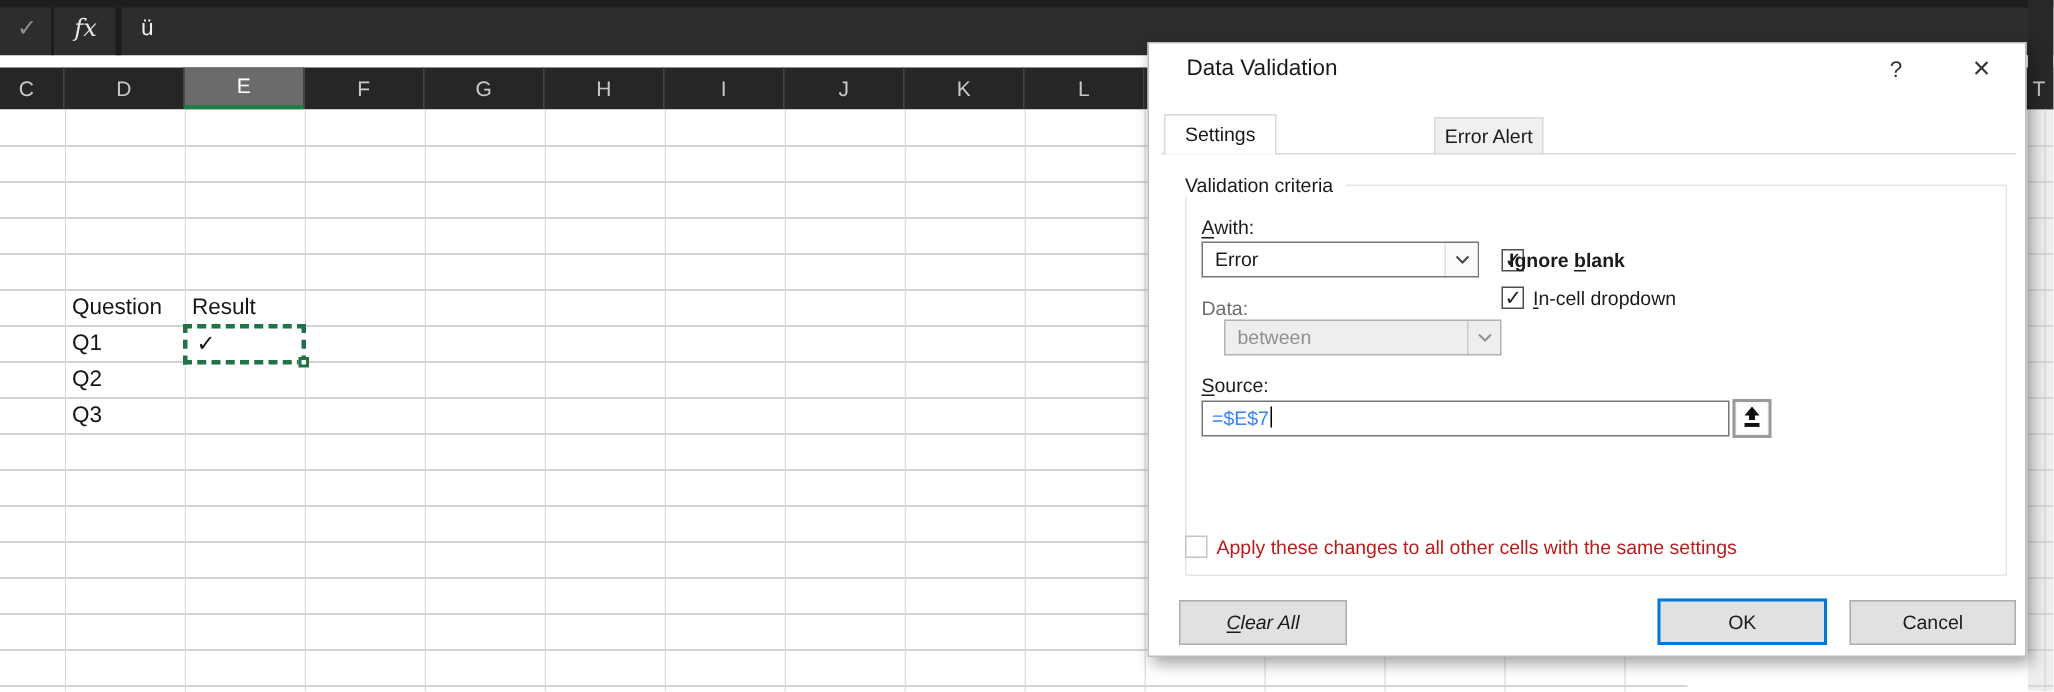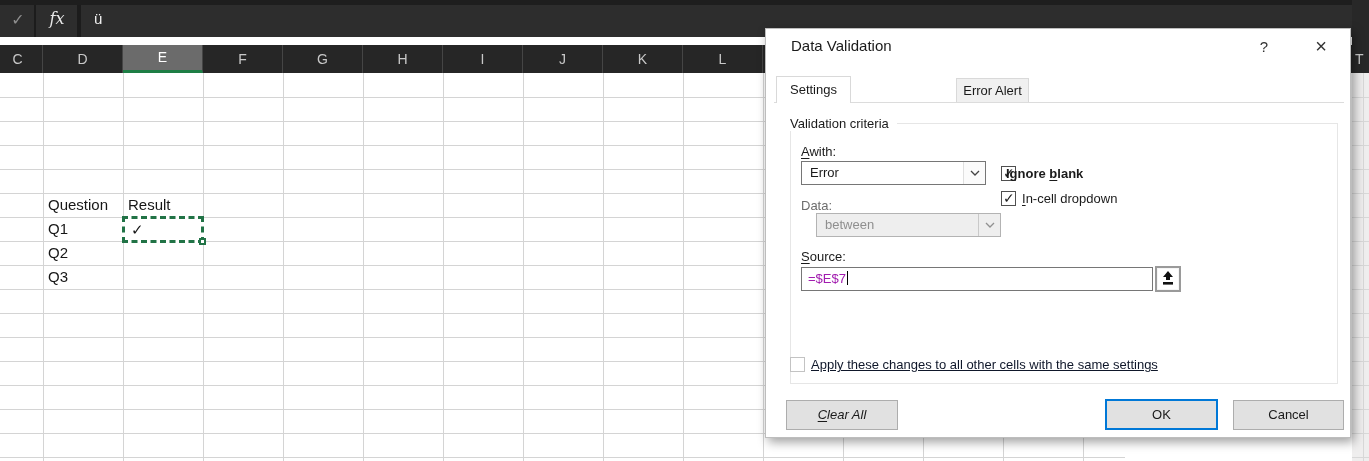--- a/index.html
+++ b/index.html
@@ -69,24 +69,24 @@
   .combo .chevbox { position:absolute; right:0; top:0; width:22px; height:22px; border-left:1px solid #e0e0e0; background:#fbfbfb; text-align:center; }
   .combo .chevbox svg { margin-top:8px; }
   .combo.disabled { background:#eeeeee; border-color:#b3b3b3; }
   .combo.disabled .val { color:#8f8f8f; }
   .combo.disabled .chevbox { background:transparent; border-left-color:#c9c9c9; }
 
   .cb { position:absolute; width:15px; height:15px; background:#ffffff; border:1px solid #4f4f4f; text-align:center; }
   .cb .tick { position:absolute; left:1px; top:-2px; font-size:14px; color:#1a1a1a; }
   .cb.disabled { border-color:#c3c3c3; }
   .cblabel { position:absolute; height:15px; line-height:15px; font-size:13px; color:#1a1a1a; white-space:nowrap; }
-  .cblabel.disabled { color:#0f172a;text-decoration:underline; }
+  .cblabel.disabled { color:#b91c1c; }
 
   .srcinput { position:absolute; left:35px; top:238px; width:352px; height:24px; background:#fff; border:1px solid #767676; }
-  .srcinput .txt { position:absolute; left:6px; top:0; height:22px; line-height:22px; font-size:13px; color:#a21caf; }
+  .srcinput .txt { position:absolute; left:6px; top:0; height:22px; line-height:22px; font-size:13px; color:#3b82f6; }
   .caret { display:inline-block; width:1px; height:14px; background:#000; vertical-align:-2px; margin-left:1px; }
 
   .collapse-btn { position:absolute; left:389px; top:237px; width:26px; height:26px; background:#f5f5f5; border:2px solid #9a9a9a; }
   .collapse-btn .inner { position:absolute; left:1px; top:1px; width:20px; height:20px; background:#ffffff; text-align:center; }
 
   .btn { position:absolute; height:30px; line-height:28px; text-align:center; background:#e1e1e1; border:1px solid #adadad; font-size:13px; color:#1a1a1a; }
   .btn.default { border:2px solid #0078d7; }
 </style>
 </head>
 <body>

